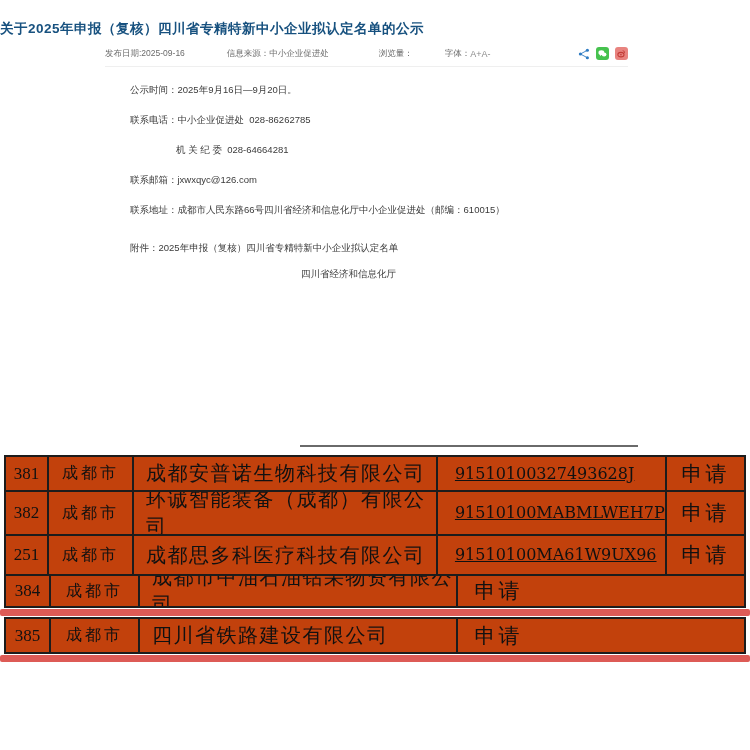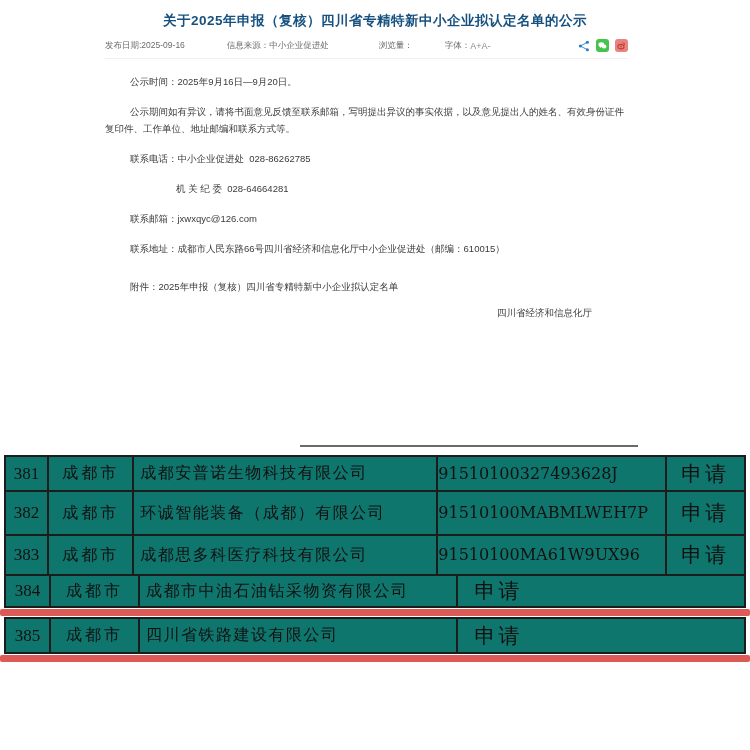--- a/index.html
+++ b/index.html
@@ -3,55 +3,55 @@
 <meta charset="utf-8">
 <style>
   html,body{margin:0;padding:0;}
   body{
     width:750px;height:750px;position:relative;background:#ffffff;
     font-family:"Liberation Sans",sans-serif;color:#3a3a3a;overflow:hidden;
   }
   
   .doc{position:absolute;top:0;left:0;width:750px;}
   .doc-title{
-    margin:12px 0 0 0;text-align:center;font-size:13.5px;font-weight:bold;
+    margin:20px 0 0 0;text-align:left;font-size:13.5px;font-weight:bold;
     color:#17517f;letter-spacing:.5px;
   }
   .meta{
     width:523px;margin:9px auto 0 105px;display:flex;align-items:center;
     font-size:8.5px;color:#6b6b6b;padding-bottom:6px;border-bottom:1px solid #efefef;
   }
   .meta span{white-space:nowrap;}
   .m-date{margin-right:42px;}
   .m-source{margin-right:38px;}
   .m-views{margin-right:32px;margin-left:12px;}
   .font-ctl{display:flex;align-items:center;}
   .font-btn{color:#8a8a8a;font-size:9px;cursor:pointer;}
   .share-box{margin-left:auto;display:flex;align-items:center;gap:6px;}
   .badge{width:13px;height:13px;border-radius:3px;display:flex;align-items:center;justify-content:center;}
   .content{width:523px;margin:14px 0 0 105px;font-size:9.5px;line-height:17px;color:#3a3a3a;}
   .content p{margin:0 0 13px 0;text-indent:25px;}
   .content p.p-first{margin-bottom:20px;}
   .content p.p-addr{margin-bottom:21px;}
   .content p.p-deep{text-indent:71px;}
-  .content p.sig{text-align:right;text-indent:0;padding-right:36px;margin-top:-4px;}
+  .content p.sig{text-align:center;text-indent:0;padding-right:36px;margin-top:-4px;}
   
   .table-zone{position:absolute;top:443px;left:0;width:750px;}
   .partial-line{position:absolute;top:2px;left:300px;width:338px;height:1.5px;background:#6a6a6a;}
   .t-table{margin:12px 0 0 4px;width:742px;font-family:"Liberation Serif","DejaVu Serif",serif;color:#111;}
-  .trow{display:flex;border:2px solid #1c1c1c;border-top:none;box-sizing:border-box;background:#0f766e;}
+  .trow{display:flex;border:2px solid #1c1c1c;border-top:none;box-sizing:border-box;background:#c2410c;}
   .trow:first-child{border-top:2px solid #1c1c1c;}
   .trow.hl{border-top:2px solid #1c1c1c;}
   .r0{height:37px}.r1{height:44px}.r2{height:40px}.r3{height:32px}.r4{height:37px}
   .cell{display:flex;align-items:center;box-sizing:border-box;border-right:2px solid #1c1c1c;overflow:hidden;}
   .cell:last-child{border-right:none;}
   .c-no{width:45px;justify-content:center;font-size:17px;}
   .c-city{width:89px;justify-content:center;font-size:16px;letter-spacing:3px;}
-  .c-company{width:318px;padding-left:6px;font-size:16px;letter-spacing:1.5px;text-align:center;}
-  .c-code{width:239px;padding-left:0;font-family:"DejaVu Serif",serif;font-size:16px;white-space:nowrap;line-height:20px;}
+  .c-company{width:318px;padding-left:12px;font-size:20px;letter-spacing:1.5px;}
+  .c-code{width:239px;padding-left:17px;font-family:"DejaVu Serif",serif;font-size:16px;white-space:nowrap;line-height:20px;text-decoration:underline;}
   .trow.wrap .c-code{white-space:normal;word-break:break-all;}
   .c-status{width:81px;justify-content:center;font-size:21px;letter-spacing:3px;}
   .hl-bar{height:7px;width:750px;margin:1px 0 1px -4px;border-radius:2px;}
 </style>
 </head>
 <body>
 
 <div class="doc">
   <h1 class="doc-title">关于2025年申报（复核）四川省专精特新中小企业拟认定名单的公示</h1>
 
@@ -86,21 +86,20 @@
           <ellipse cx="7" cy="10" rx="5.5" ry="4" fill="none" stroke="#c23b36" stroke-width="1.8"></ellipse>
           <circle cx="7" cy="10" r="1.4" fill="#c23b36"></circle>
           <path d="M10 3 Q14 3 13.5 7" fill="none" stroke="#c23b36" stroke-width="1.5"></path>
         </svg>
       </span>
     </span>
   </div>
 
   <div class="content">
     <p>公示时间：2025年9月16日—9月20日。</p>
-    <p>公示期间如有异议，请将书面意见反馈至联系邮箱，写明提出异议的事实依据，以及意见提出人的姓名、有效身份证件复印件、工作单位、地址邮编和联系方式等。</p>
     <p>联系电话：中小企业促进处&nbsp;&nbsp;028-86262785</p>
     <p class="p-deep">机&nbsp;关&nbsp;纪&nbsp;委&nbsp;&nbsp;028-64664281</p>
     <p>联系邮箱：jxwxqyc@126.com</p>
     <p class="p-addr">联系地址：成都市人民东路66号四川省经济和信息化厅中小企业促进处（邮编：610015）</p>
     <p>附件：2025年申报（复核）四川省专精特新中小企业拟认定名单</p>
     <p class="sig">四川省经济和信息化厅</p>
   </div>
 </div>
 
 <div class="table-zone">
@@ -114,21 +113,21 @@
         <div class="cell c-status">申请</div>
       </div>
       <div class="trow r1 wrap">
         <div class="cell c-no">382</div>
         <div class="cell c-city">成都市</div>
         <div class="cell c-company">环诚智能装备（成都）有限公司</div>
         <div class="cell c-code">91510100MABMLWEH7P</div>
         <div class="cell c-status">申请</div>
       </div>
       <div class="trow r2">
-        <div class="cell c-no">383</div>
+        <div class="cell c-no">251</div>
         <div class="cell c-city">成都市</div>
         <div class="cell c-company">成都思多科医疗科技有限公司</div>
         <div class="cell c-code">91510100MA61W9UX96</div>
         <div class="cell c-status">申请</div>
       </div>
       <div class="trow r3">
         <div class="cell c-no">384</div>
         <div class="cell c-city">成都市</div>
         <div class="cell c-company">成都市中油石油钻采物资有限公司</div>
         <div class="cell c-status">申请</div>

